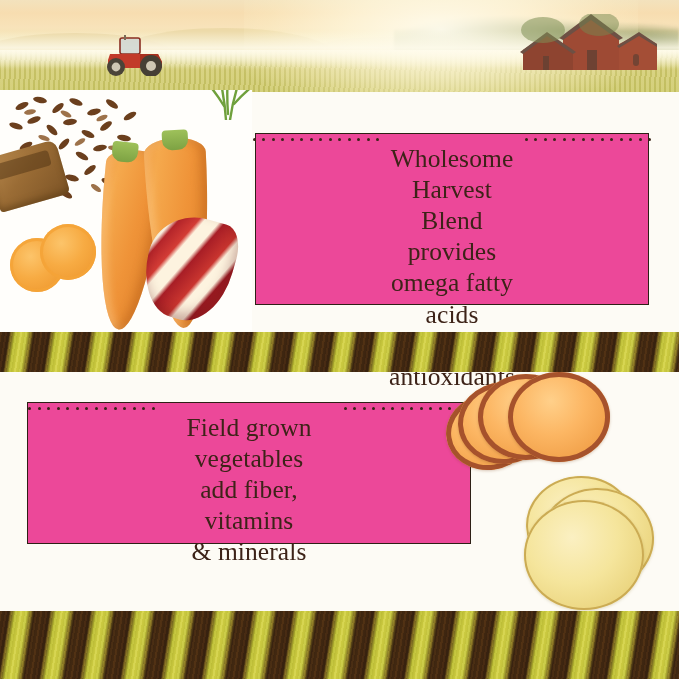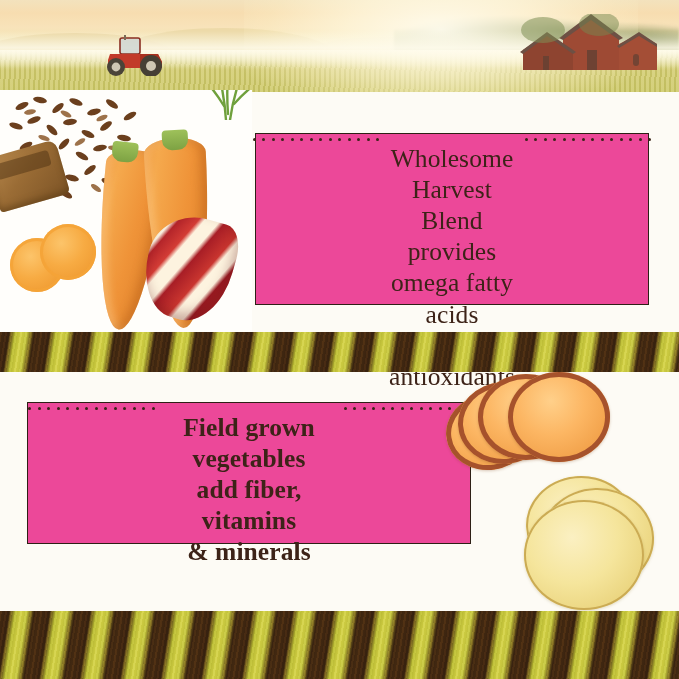--- a/index.html
+++ b/index.html
@@ -180,21 +180,21 @@
   .card {
     position: absolute;
     background: #ec4899;
     border: 1px solid #2e2016;
     display: flex;
     flex-direction: row;
     align-items: flex-start;
     justify-content: center;
   }
   .card-1 { left: 255px; top: 133px; width: 394px; height: 172px; }
-  .card-2 { left: 27px;  top: 402px; width: 444px; height: 142px; font-weight: bold; }
+  .card-2 { left: 27px;  top: 402px; width: 444px; height: 142px; }
 
   .dots {
     display: flex; gap: 6.5px; align-items: center; justify-content: center;
     height: 10px;
   }
   .dots span {
     width: 3px; height: 3px; border-radius: 50%;
     background: #3a2418; display: block;
   }
   .card-text {

